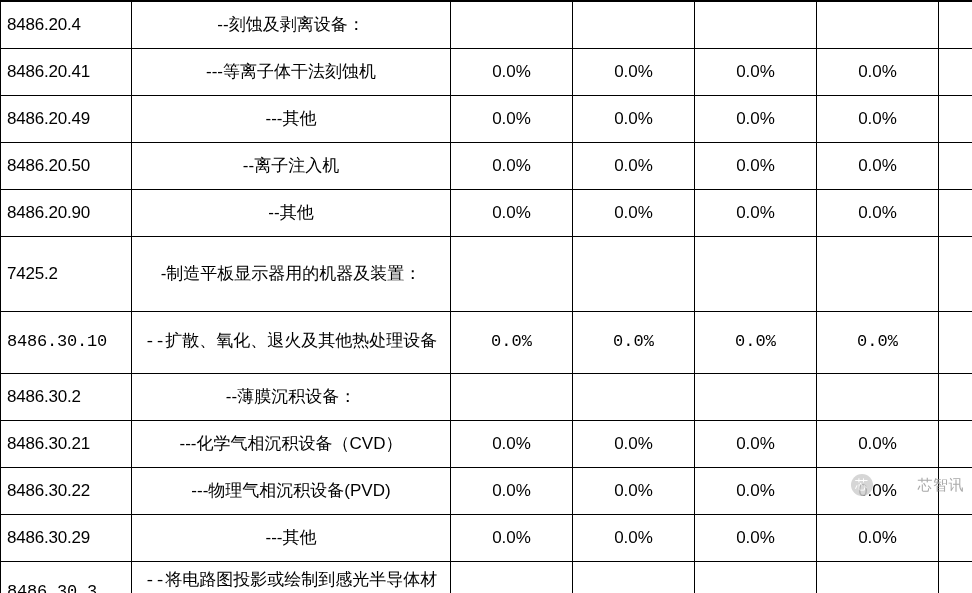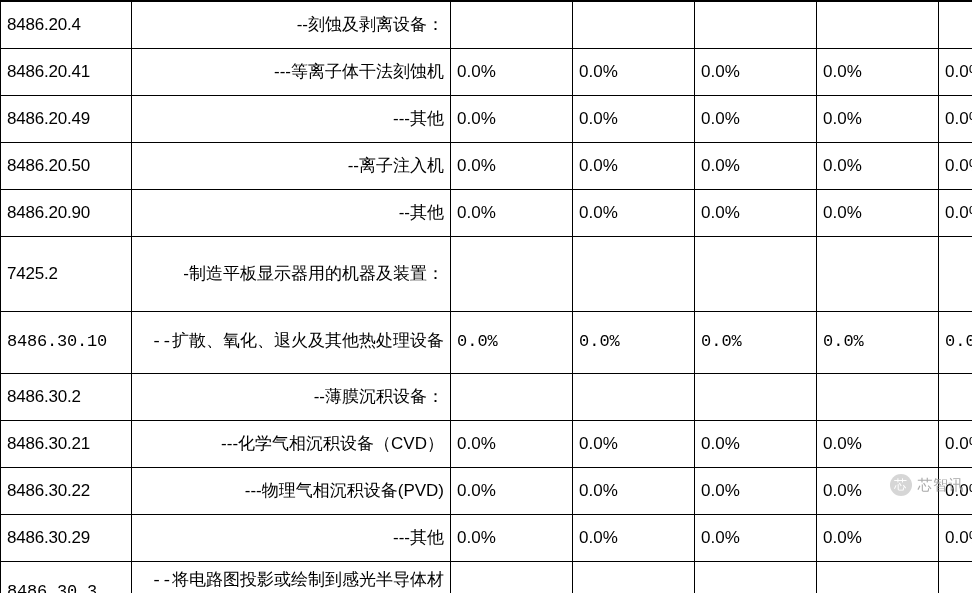--- a/index.html
+++ b/index.html
@@ -35,25 +35,25 @@
     background: #ffffff;
   }
   td.code {
     width: 118px;
     text-align: left;
     white-space: nowrap;
     letter-spacing: -0.2px;
   }
   td.desc {
     width: 306px;
-    text-align: right;
+    text-align: center;
   }
   td.val {
     width: 109px;
-    text-align: left;
+    text-align: center;
   }
   tr.r-tall td { height: 66px; }
   tr.r-mid  td { height: 53px; font-family: Liberation Mono, monospace; }
   tr.r-std  td { height: 38px; }
   .wm {
     position: absolute;
     right: 8px;
     bottom: 6px;
     display: flex;
     align-items: center;
@@ -69,20 +69,21 @@
     display: flex;
     align-items: center;
     justify-content: center;
     color: #ffffff;
     font-size: 13px;
   }
   .wm-text {
     font-size: 15px;
     color: #9b9b9b;
     letter-spacing: 0.5px;
+    margin-left: 39px;
   }
 </style>
 </head>
 <body>
 
 <div class="sheet">
 
   <table class="tariff">
     <tbody>
 

